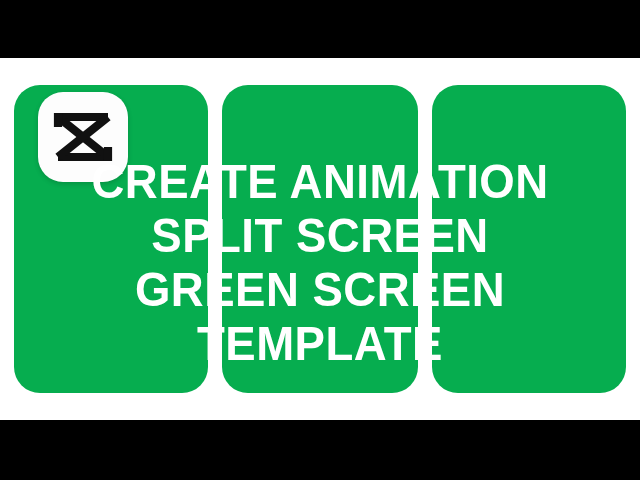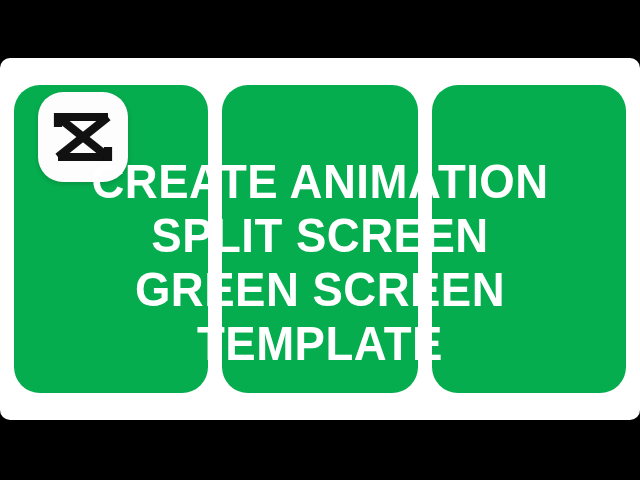--- a/index.html
+++ b/index.html
@@ -34,21 +34,20 @@
 
   
   .canvas {
     position: absolute;
     left: 0;
     top: 58px;
     width: 640px;
     height: 362px;
     background: #ffffff;
     overflow: hidden;
-    border-radius: 10px;
   }
 
   
   .panel {
     position: absolute;
     top: 27px;            
     height: 308px;        
     background: #06ad4f;
     border-radius: 26px;
     z-index: 5;

